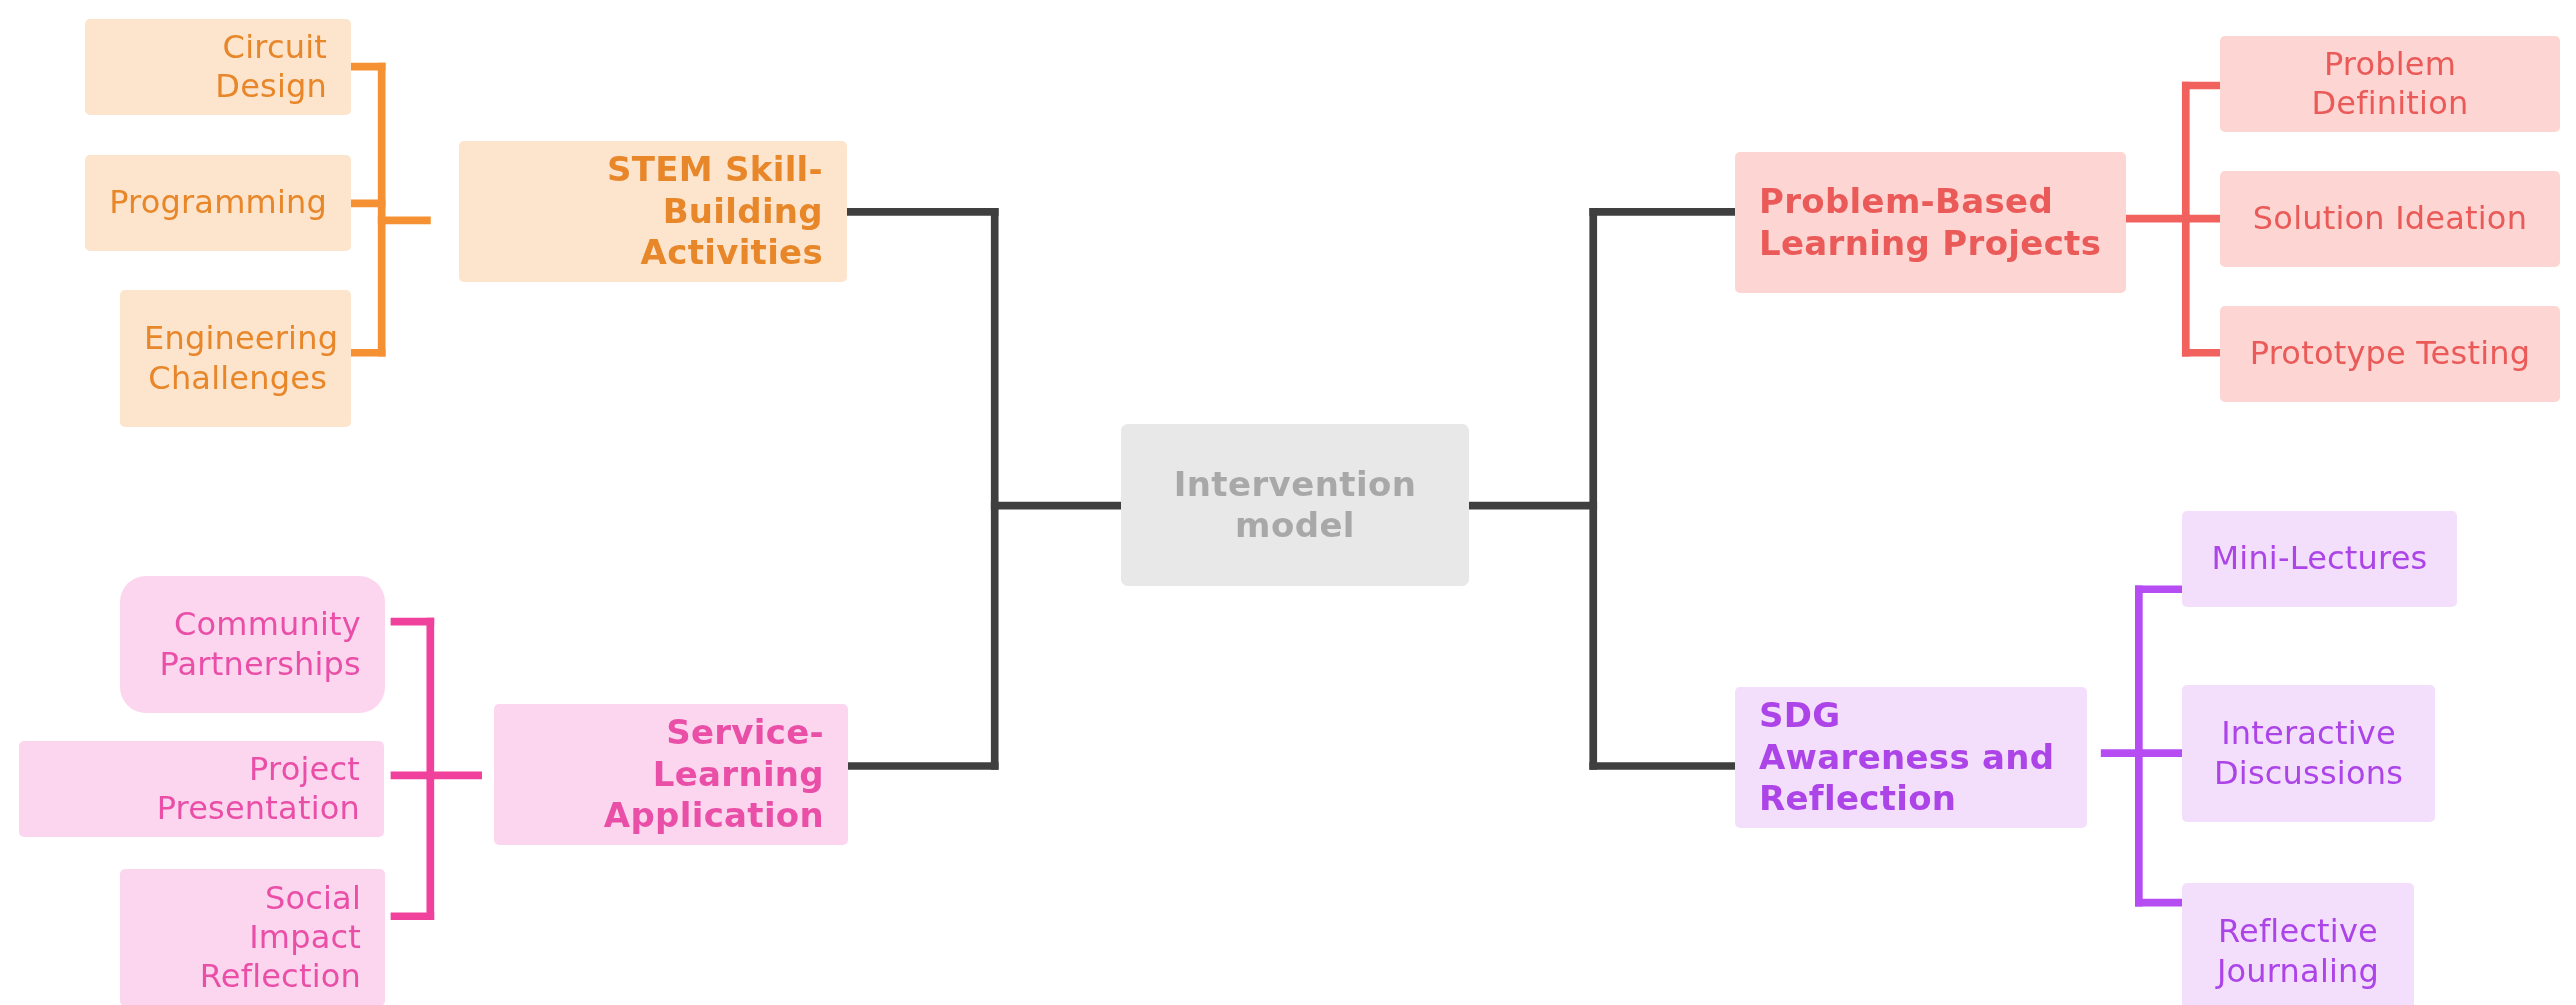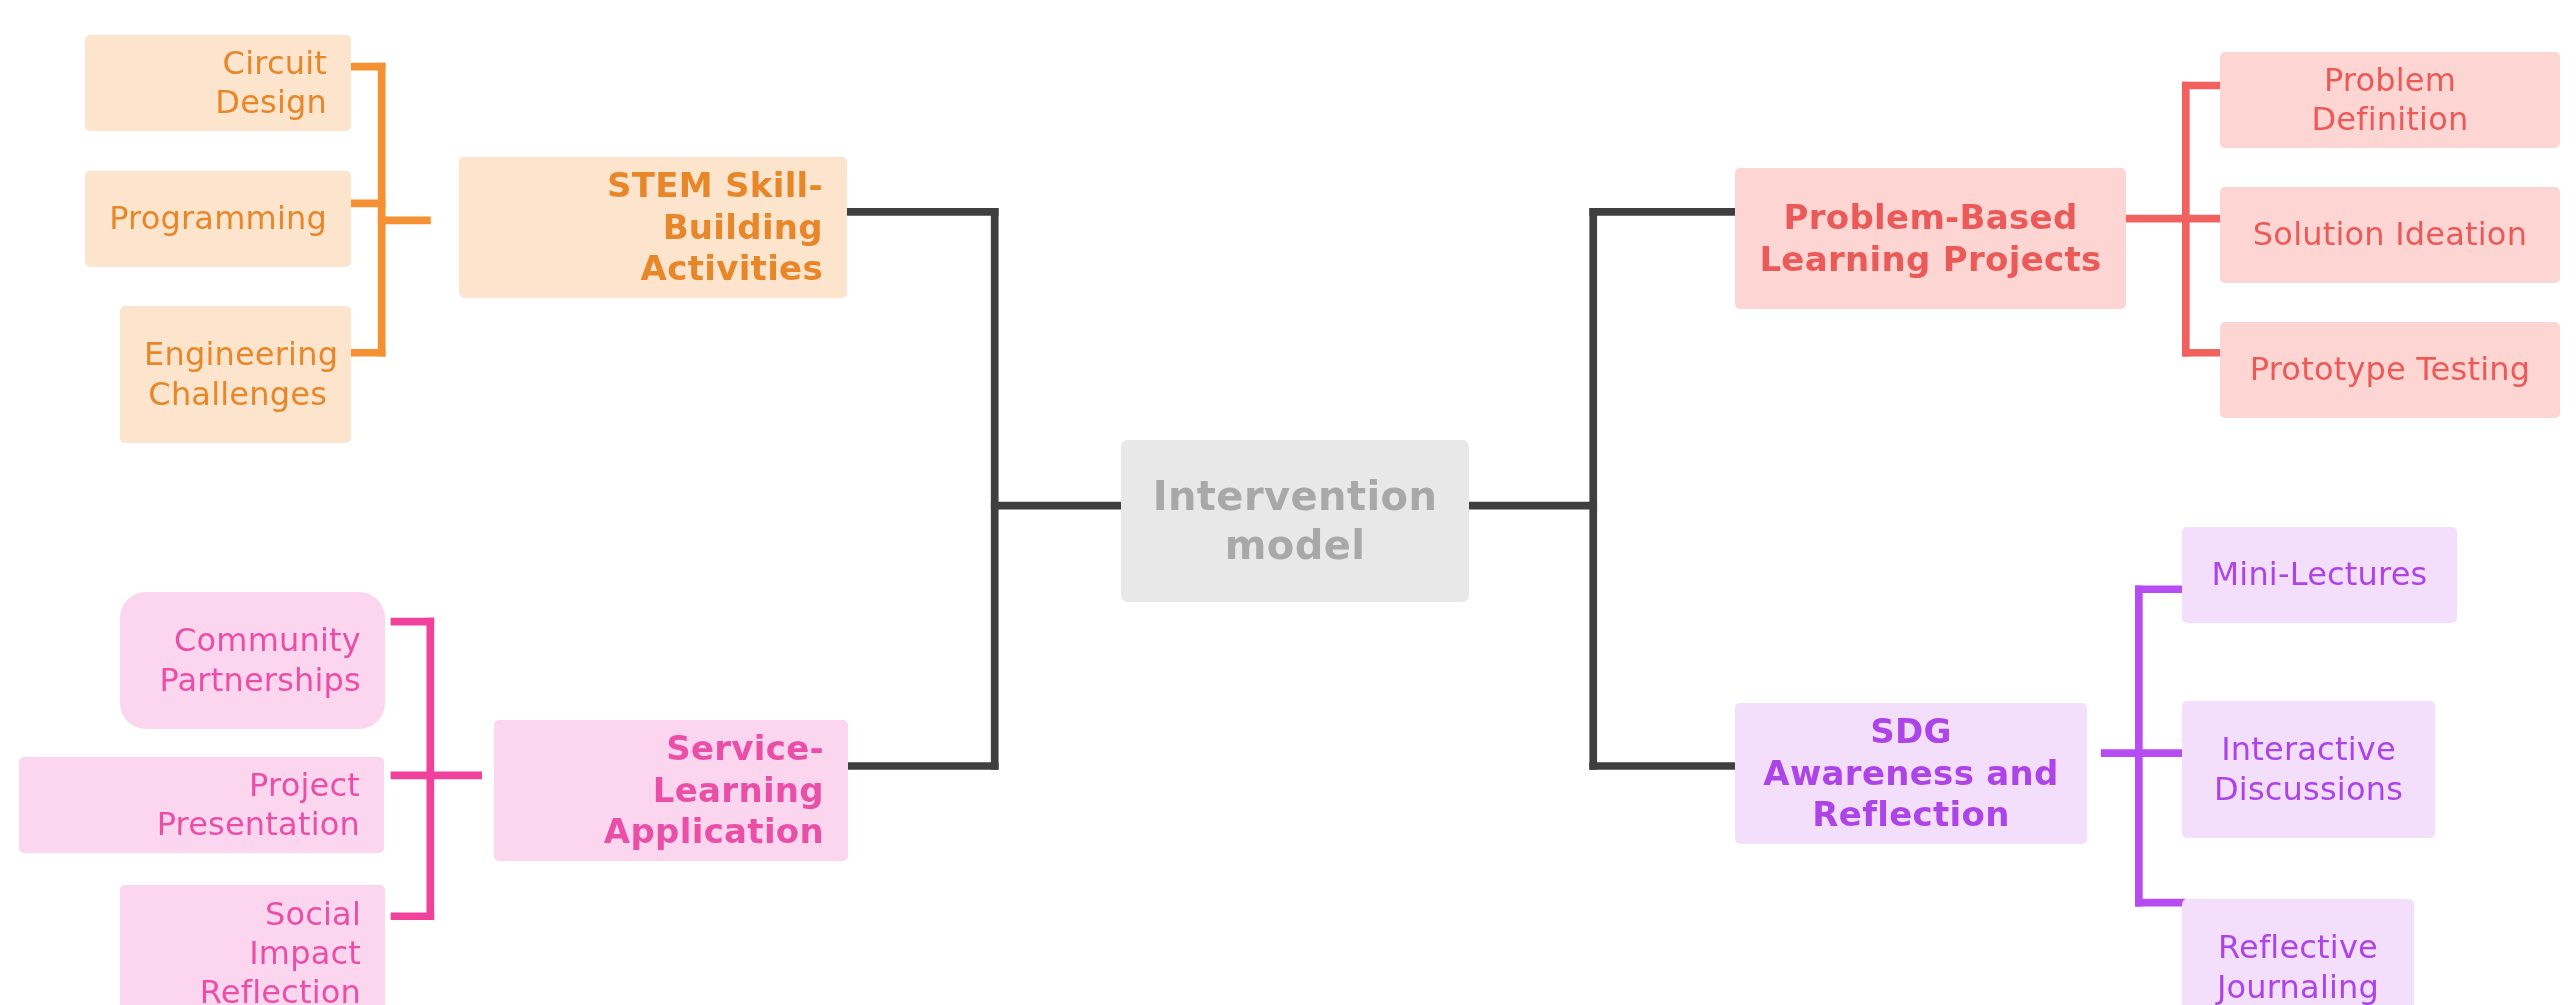--- a/index.html
+++ b/index.html
@@ -26,50 +26,49 @@
     pointer-events: none;
   }
   .node {
     position: absolute;
     box-sizing: border-box;
     display: flex;
     align-items: center;
     border-radius: 5.1px;
     padding: 0 24px;
     line-height: 1.22;
-    margin-top: 16px;
   }
   .node .label {
     display: block;
     width: 100%;
   }
 
   
   .node.root {
     background: #e8e8e8;
     border-radius: 6.8px;
     justify-content: center;
     text-align: center;
   }
   .node.root .label {
     color: #a8a8a8;
     font-weight: bold;
-    font-size: 40px;
+    font-size: 34px;
     letter-spacing: 0.4px;
     text-align: center;
   }
 
   
   .node.branch .label {
     font-weight: bold;
     font-size: 34px;
     letter-spacing: 0.3px;
   }
   .node.branch.align-right .label { text-align: right; }
-  .node.branch.align-left  .label { text-align: center;  }
+  .node.branch.align-left  .label { text-align: left;  }
 
   
   .node.leaf .label {
     font-weight: normal;
     font-size: 32px;
     letter-spacing: 0.2px;
   }
   .node.leaf.align-right .label { text-align: right; }
   .node.leaf.align-left  .label { text-align: center;  }
 

